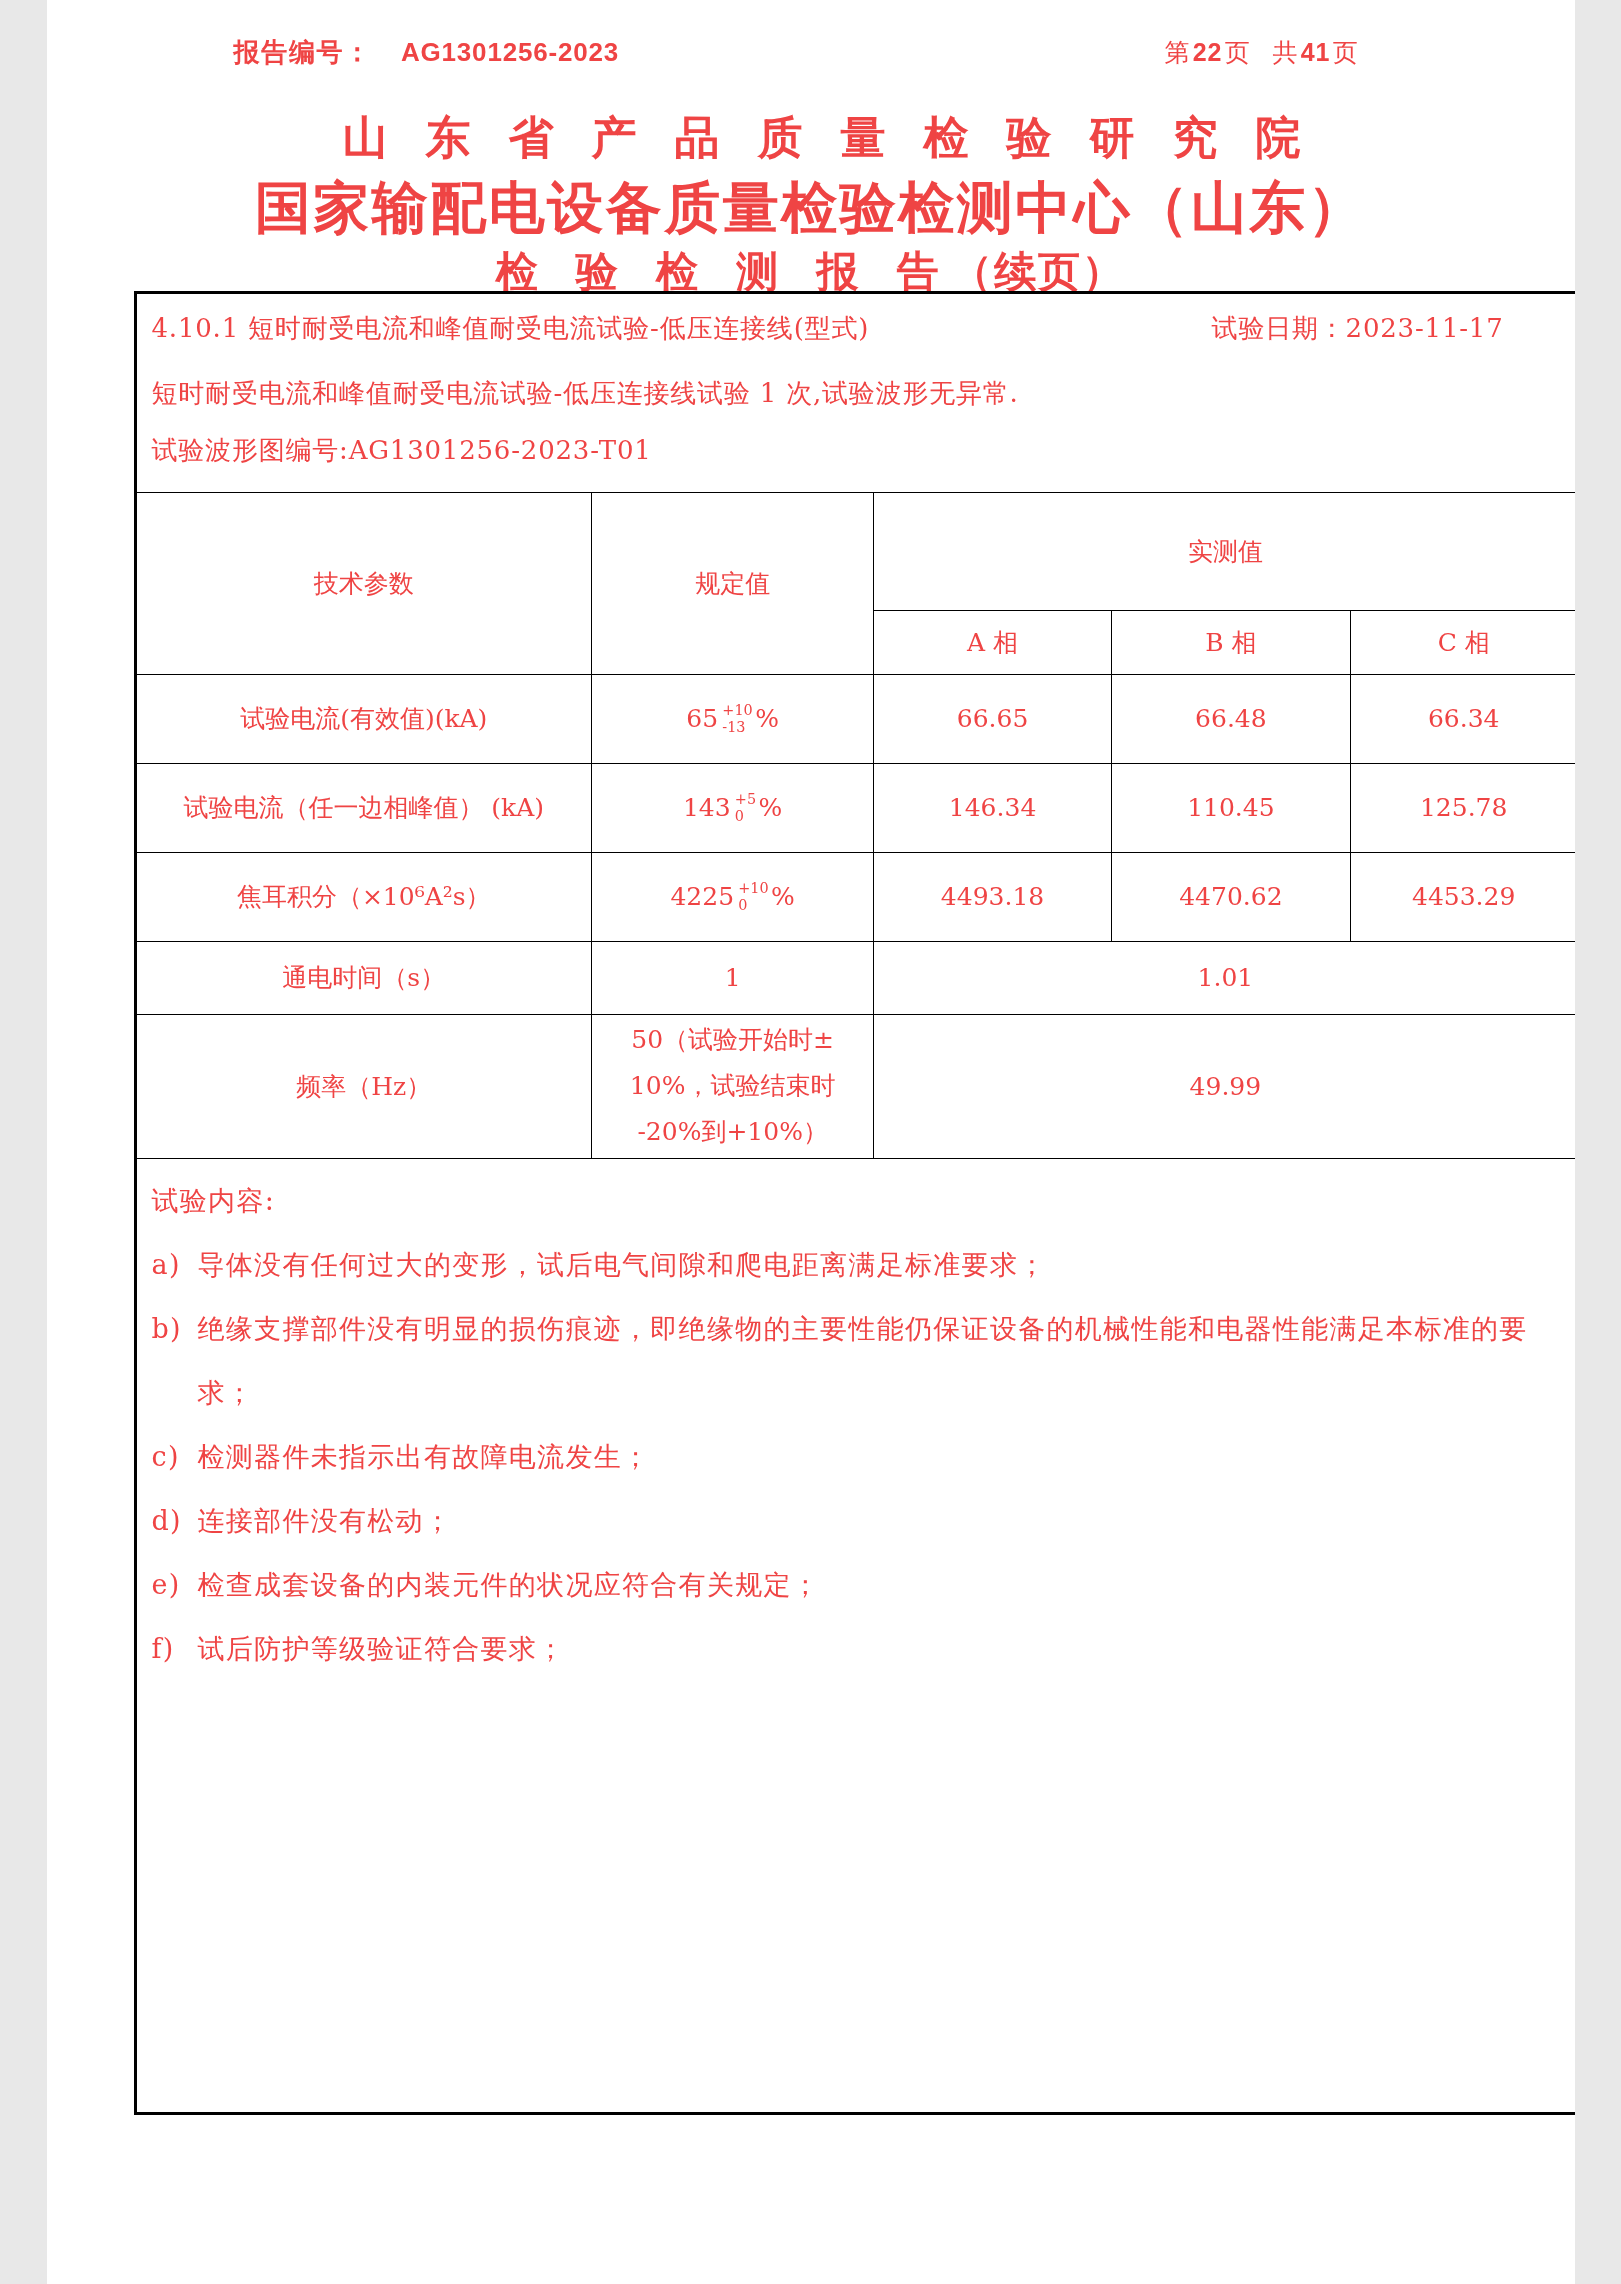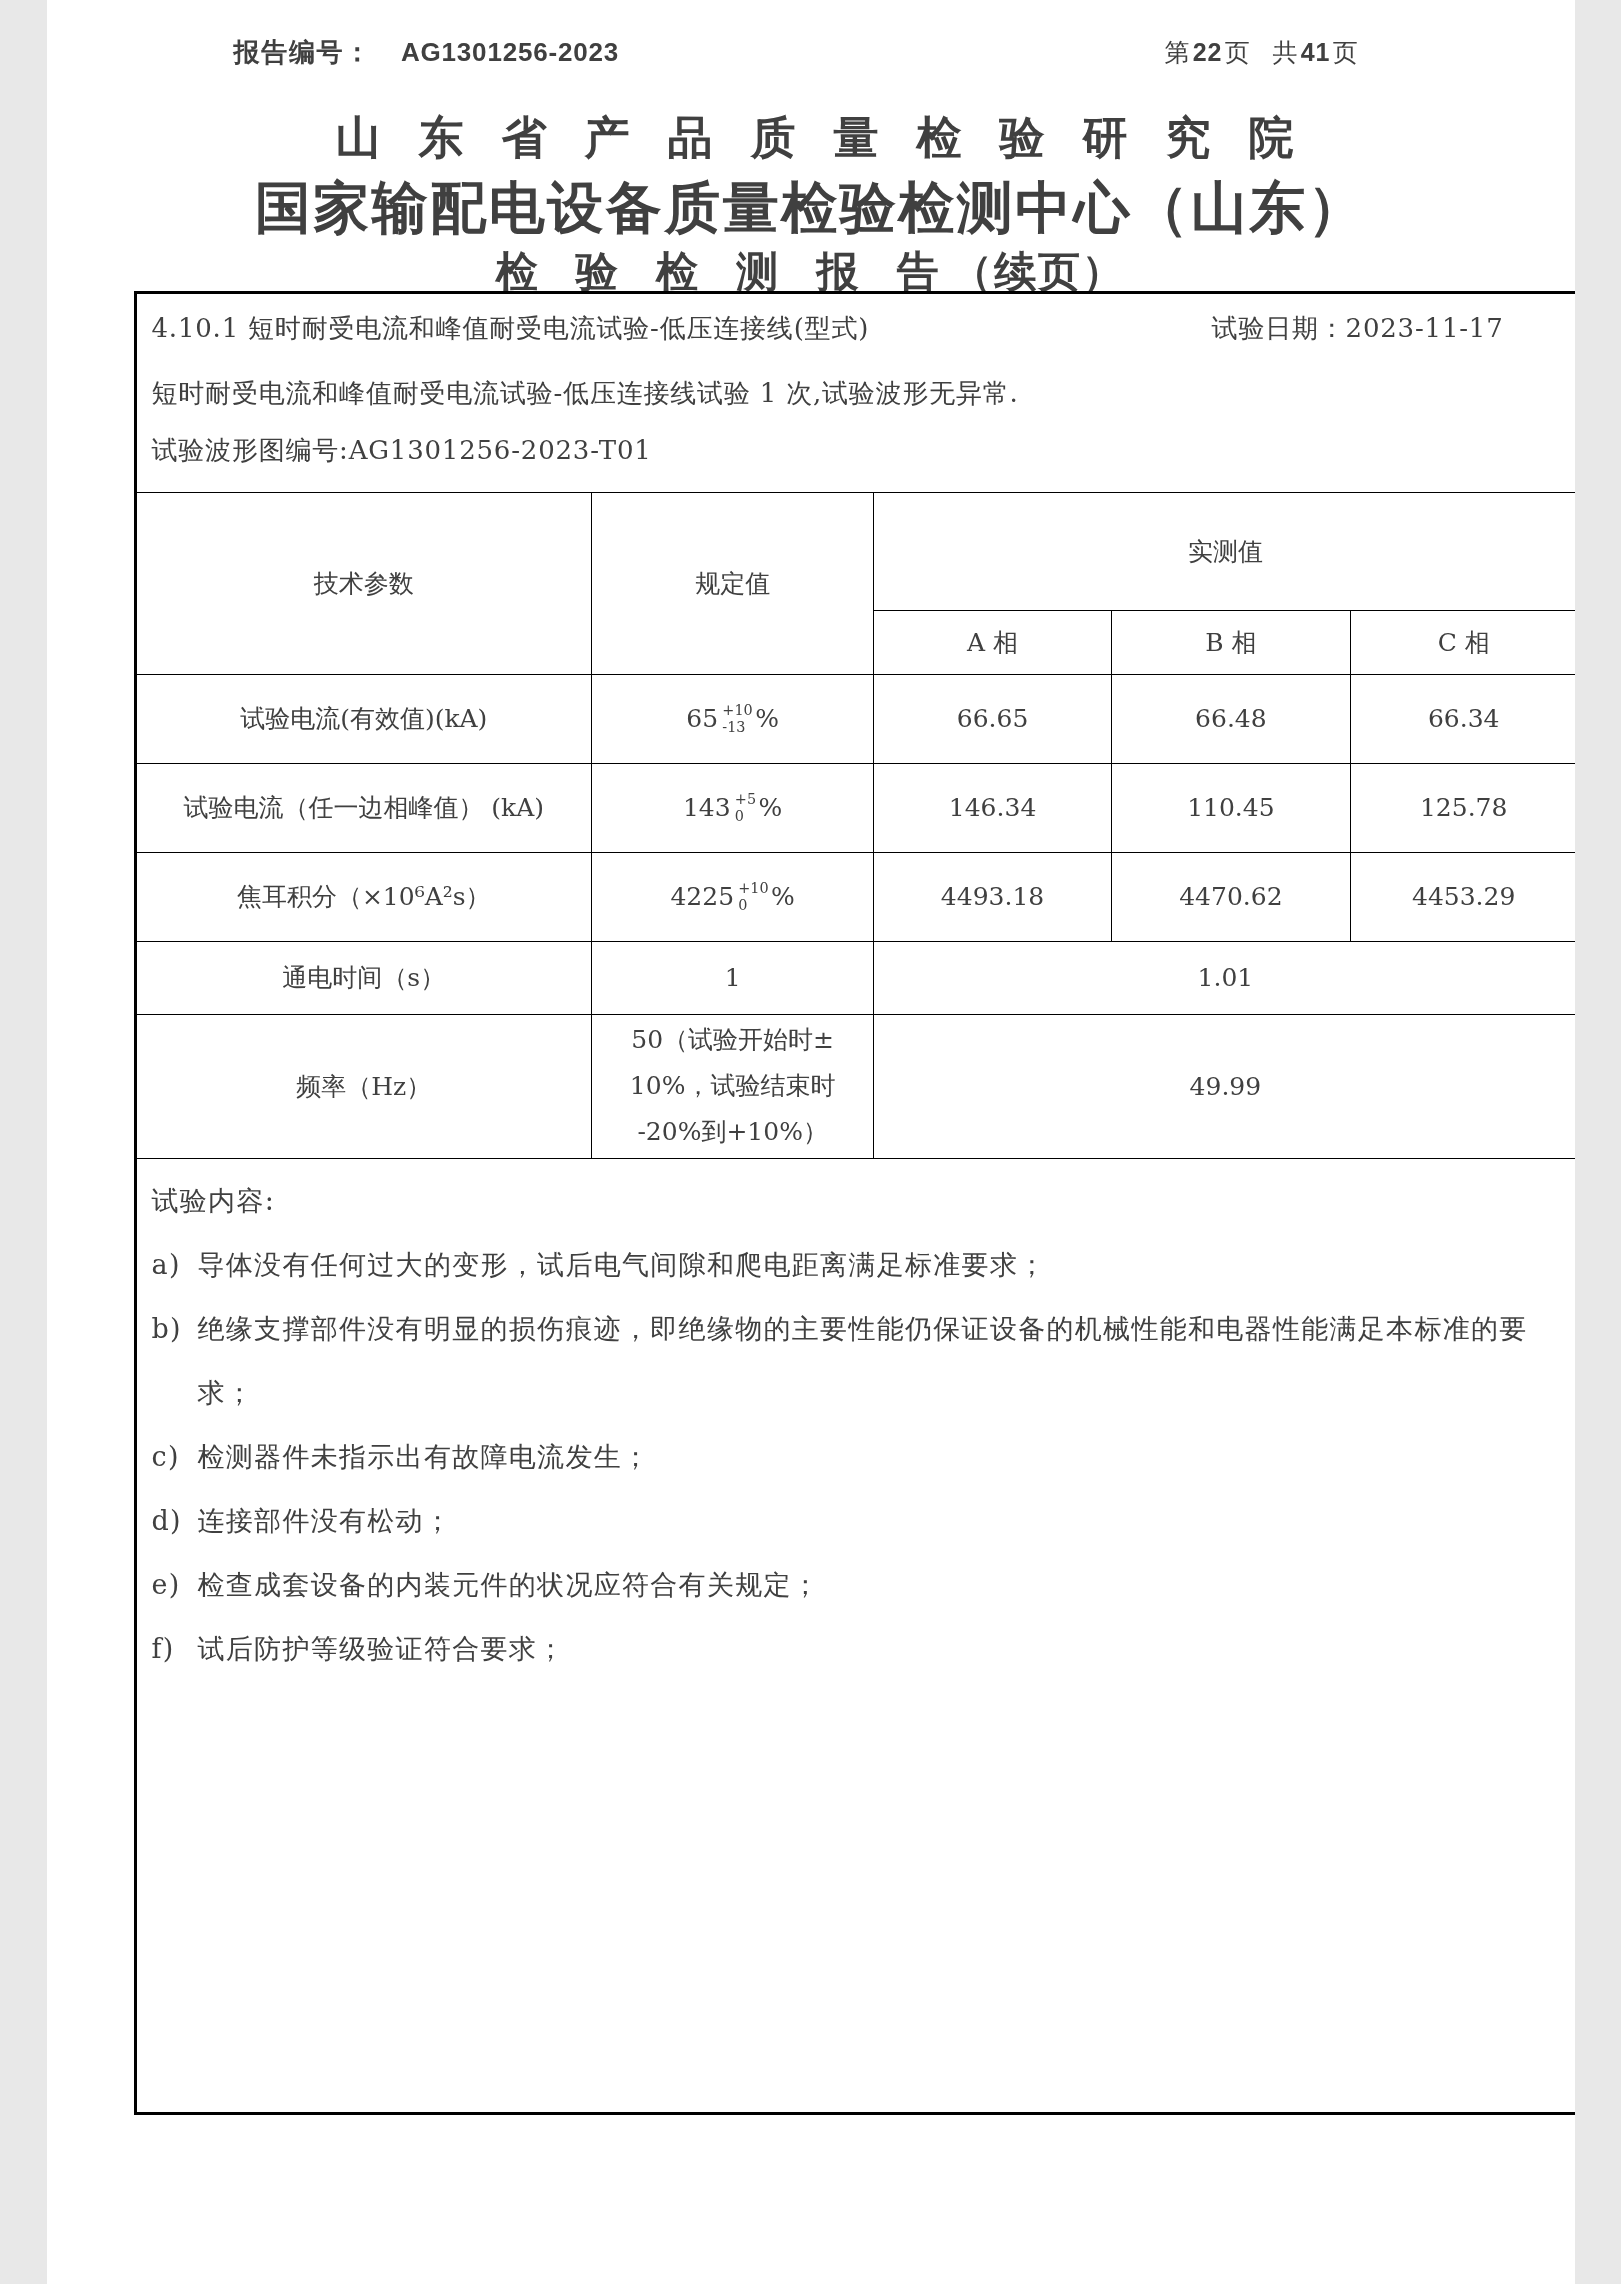--- a/index.html
+++ b/index.html
@@ -1,21 +1,21 @@
 <!DOCTYPE html>
 <html style="font-size:13.5px"><head>
 <meta charset="utf-8">
 <style>
   * { margin:0; padding:0; box-sizing:border-box; }
   html,body { background:#e8e8e8; }
   .page {
     position:relative;
     width:1528px; height:2284px;
     background:#ffffff;
-    color:#404040;
+    color:#ef4444;
     font-family:"DejaVu Serif","Liberation Serif",serif;
     margin:0 auto;
     overflow:hidden;
   }
 
   
   .top-header {
     position:absolute; top:35px; left:187px; right:216px;
     display:flex; justify-content:space-between; align-items:baseline;
   }
@@ -27,21 +27,21 @@
   }
   .page-info { font-size:25px; letter-spacing:0.8px; }
   .page-info .num {
     font-family:"Liberation Sans","DejaVu Sans",sans-serif;
     font-weight:bold; padding:0 2.5px;
   }
   .page-info .gap { display:inline-block; width:22px; }
 
   
   .title1 {
-    position:absolute; top:108px; left:4px; width:100%;
+    position:absolute; top:108px; left:11px; width:100%;
     text-align:center; font-size:45px; font-weight:bold;
     letter-spacing:38px; padding-left:38px; white-space:nowrap;
   }
   .title2 {
     position:absolute; top:171px; left:0; width:100%;
     text-align:center; font-size:56px; font-weight:bold;
     letter-spacing:2.5px; white-space:nowrap;
   }
   .title3 {
     position:absolute; top:244px; left:0; width:100%;

